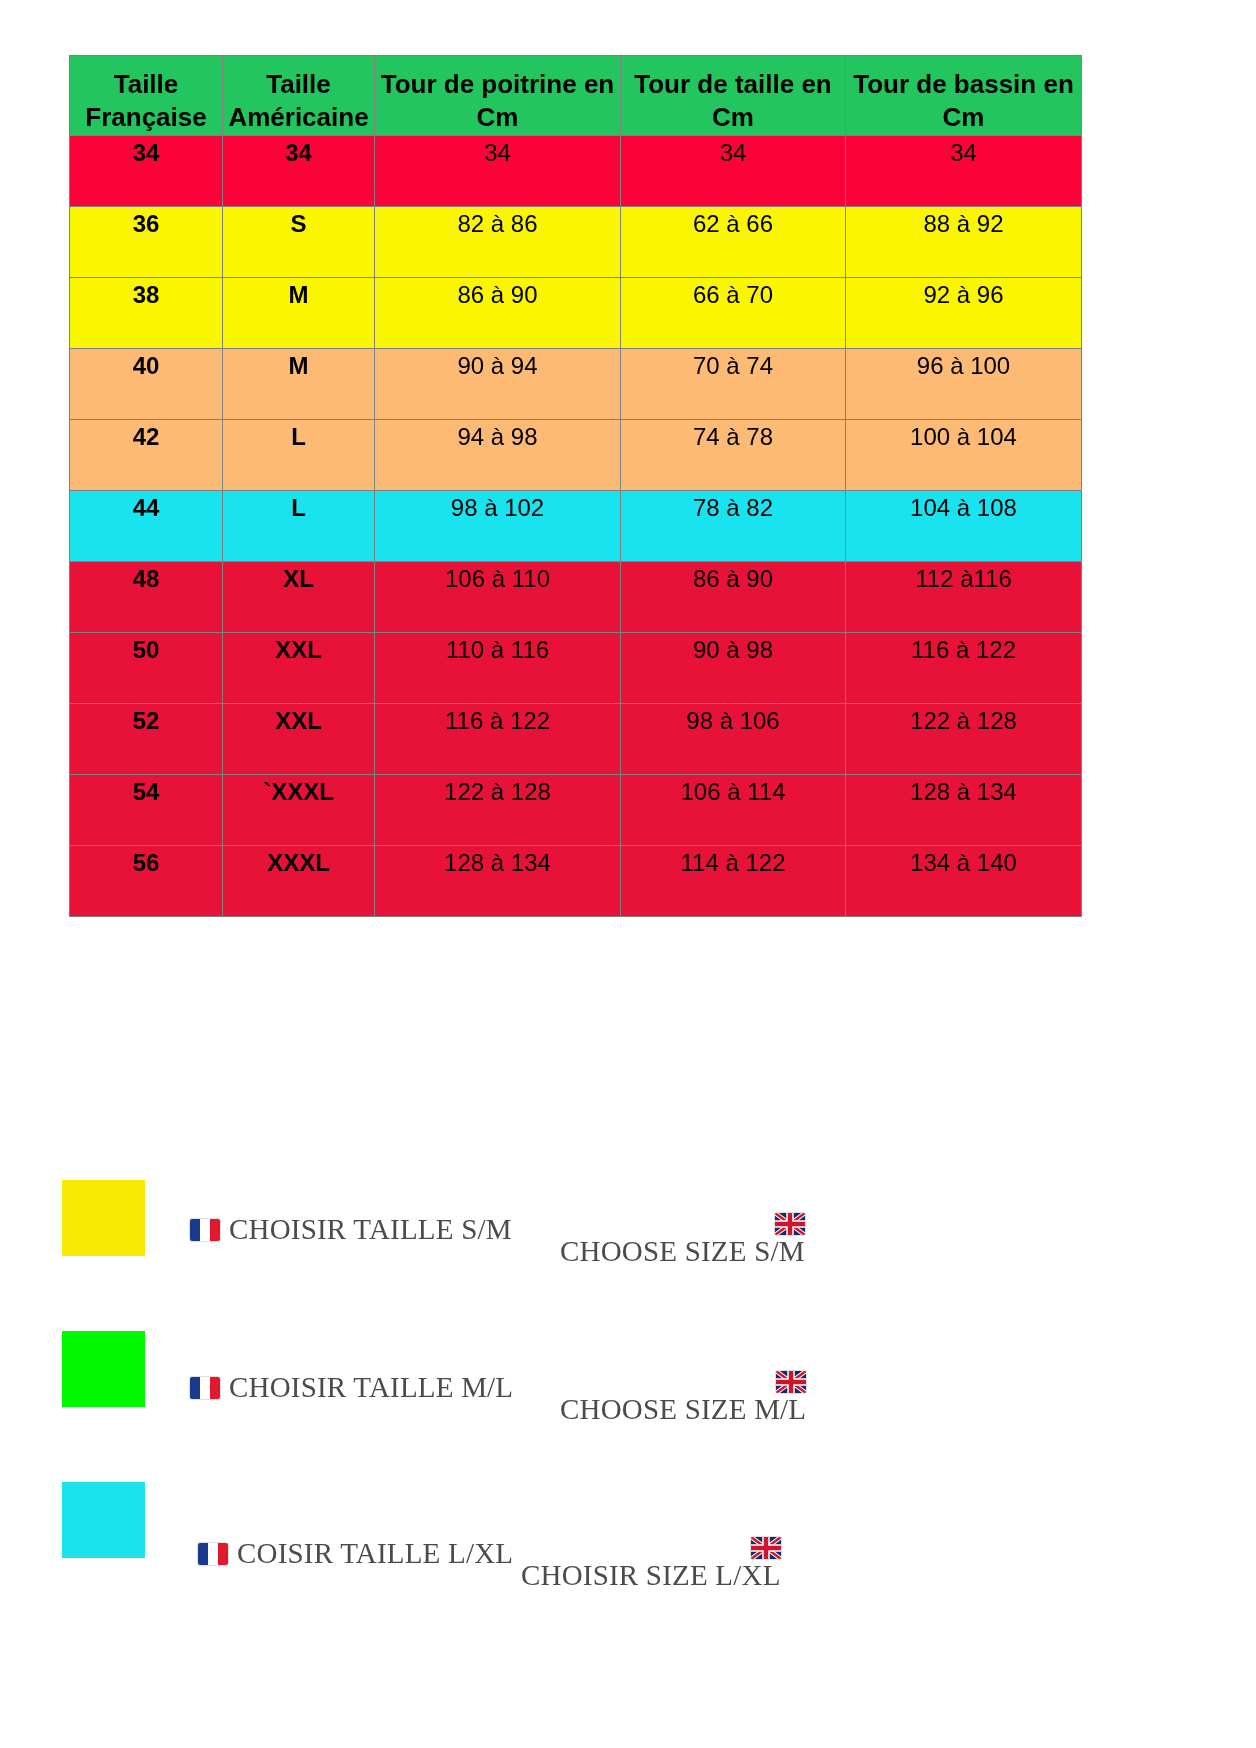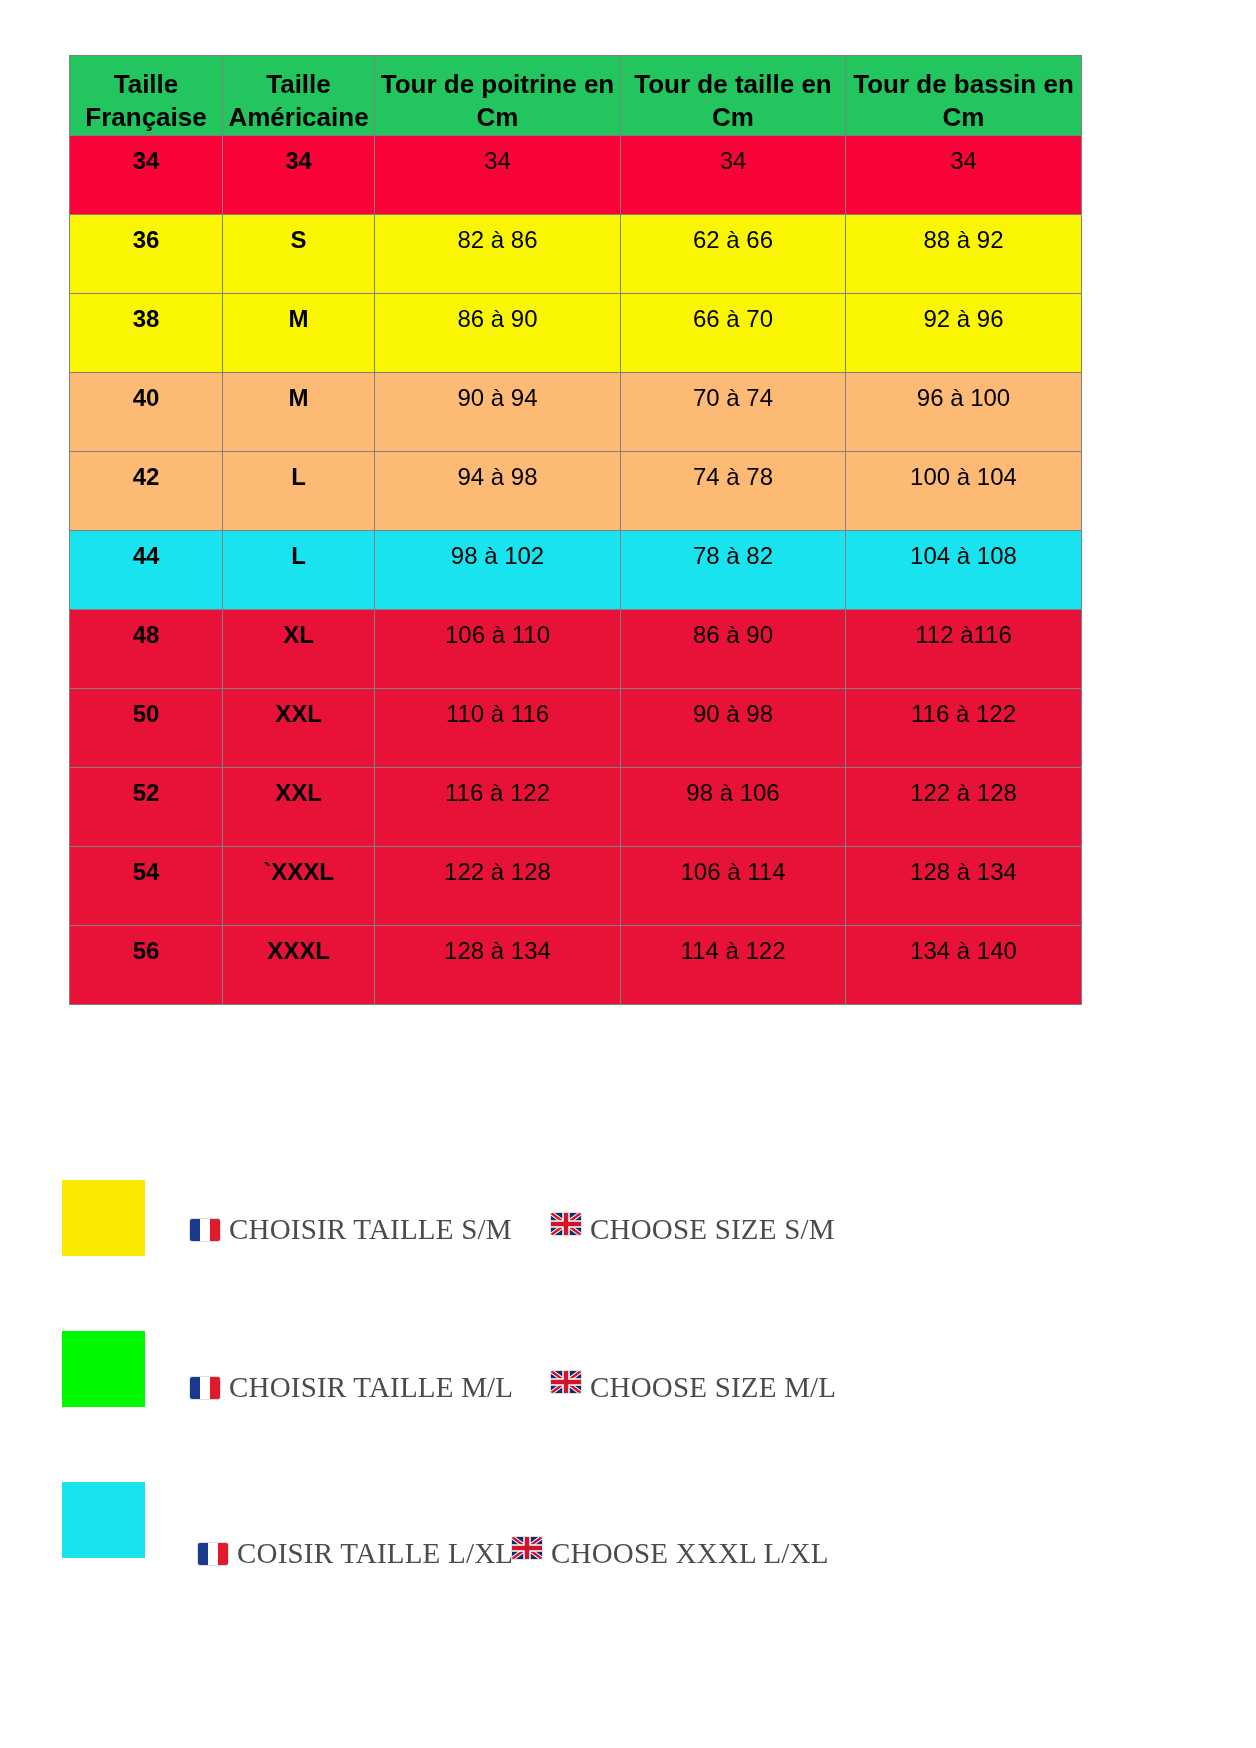--- a/index.html
+++ b/index.html
@@ -48,21 +48,21 @@
     line-height: 1.28;
     height: 66px;
     padding-top: 12px;
     vertical-align: top;
   }
 
   table.size-table tbody td {
     font-size: 24px;
     line-height: 1.1;
     height: 66px;
-    padding-top: 12px;
+    padding-top: 4px;
   }
   table.size-table tbody td.sz { font-weight: bold; }
   table.size-table tbody td.us { font-weight: bold; }
 
   
   tr.row-red-top  td { background: #FB0239; height: 62px; }
   tr.row-yellow   td { background: #FAF500; }
   tr.row-green    td { background: #fdba74; }
   tr.row-cyan     td { background: #18E3EF; }
   tr.row-red      td { background: #E81138; }
@@ -97,22 +97,23 @@
     top: 33px;
     display: flex;
     align-items: center;
     white-space: nowrap;
   }
   .legend-en {
     position: absolute;
     left: 551px;
     top: 33px;
     display: flex;
-    align-items: flex-start;
+    align-items: flex-end;
     white-space: nowrap;
+    flex-direction: column;
   }
   .legend-row.r3 .legend-fr { left: 198px; top: 55px; }
   .legend-row.r3 .legend-en { left: 512px; top: 55px; }
   .legend-row.r2 .legend-fr { left: 190px; top: 40px; }
   .legend-row.r2 .legend-en { left: 551px; top: 40px; }
 
   .legend-text {
     font-family: "Liberation Serif", serif;
     font-size: 29px;
     color: #4b4b4b;
@@ -291,16 +292,16 @@
       <div class="legend-en">
         <span class="flag flag-gb">
           <svg class="gb-svg" viewBox="0 0 60 44" xmlns="http://www.w3.org/2000/svg">
             <rect width="60" height="44" fill="#102a6e"></rect>
             <path d="M0,0 L60,44 M60,0 L0,44" stroke="#ffffff" stroke-width="9"></path>
             <path d="M0,0 L60,44 M60,0 L0,44" stroke="#cf142b" stroke-width="5"></path>
             <path d="M30,0 L30,44 M0,22 L60,22" stroke="#ffffff" stroke-width="15"></path>
             <path d="M30,0 L30,44 M0,22 L60,22" stroke="#cf142b" stroke-width="9"></path>
           </svg>
         </span>
-        <span class="legend-text">CHOOSE XXXL  L/XL</span>
+        <span class="legend-text">CHOISIR SIZE  L/XL</span>
       </div>
     </div>
   </div>
 
 </body></html>

